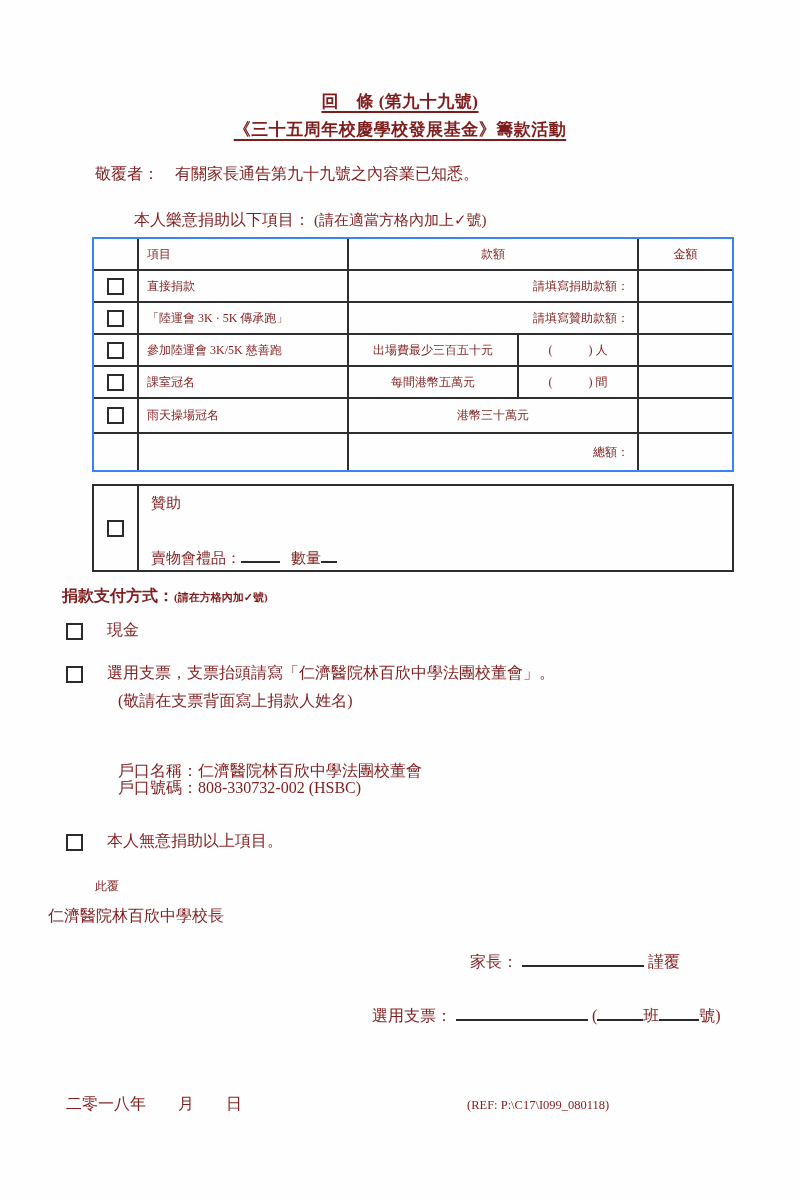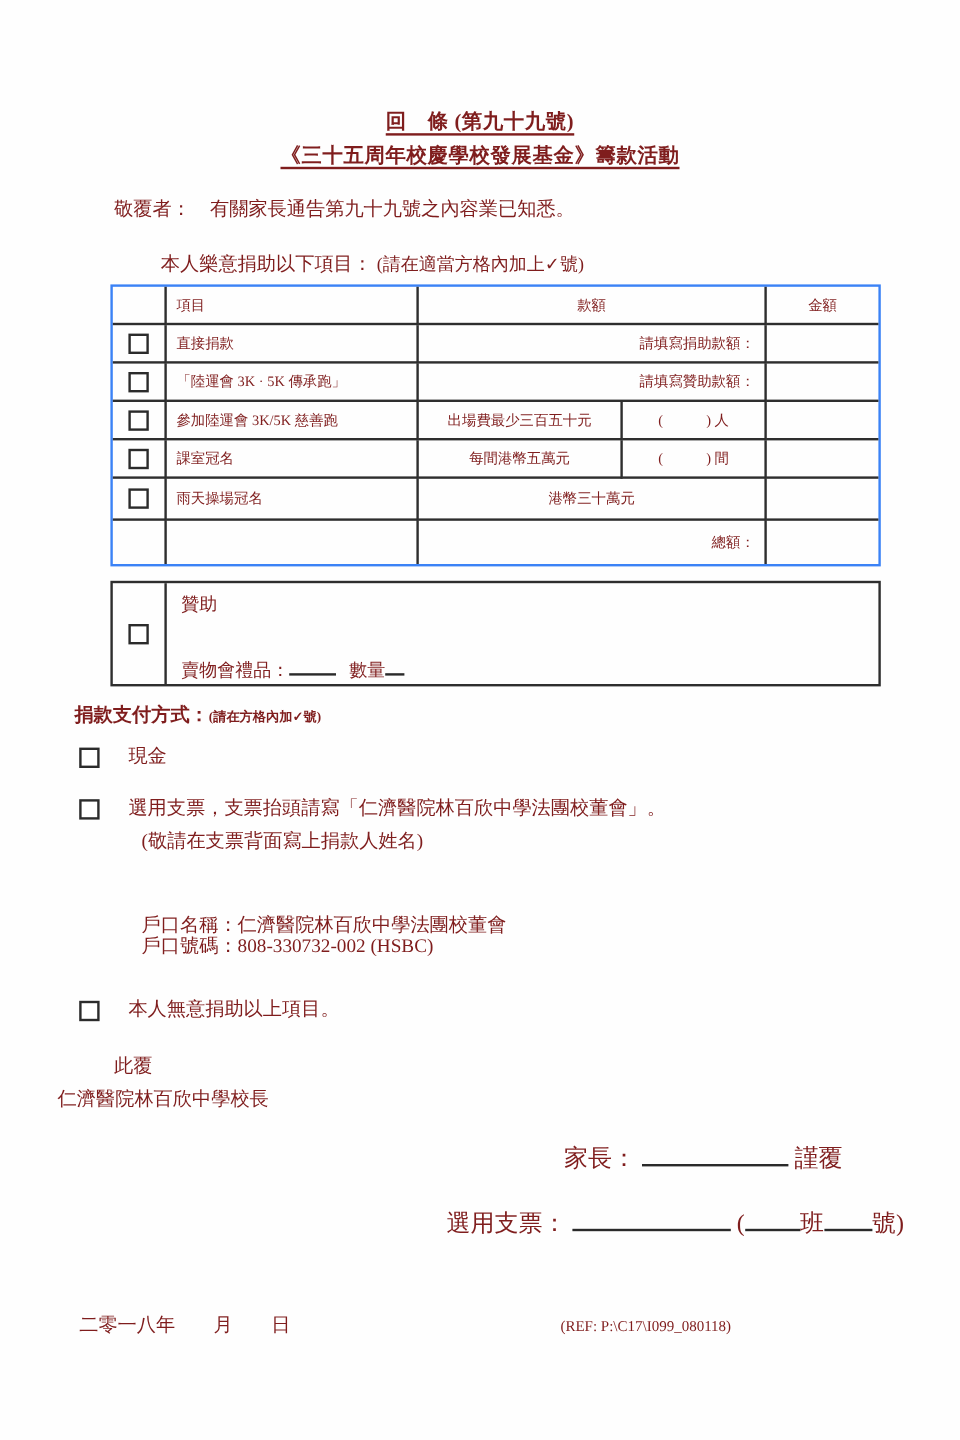--- a/index.html
+++ b/index.html
@@ -39,23 +39,23 @@
   .giftline { display:flex; align-items:baseline; white-space:pre; }
   
   .bl { display:inline-block; border-bottom:2px solid #2a2a2a; height:13px; vertical-align:baseline; }
   
   .pay-heading { position:absolute; left:62px; top:586px; font-size:16px; font-weight:700; }
   .pay-heading .note { font-size:11px; font-weight:700; letter-spacing:0; }
   .opt { position:absolute; left:66px; display:flex; align-items:flex-start; gap:24px; font-size:16px; }
   .opt .cb { margin-top:3px; }
   .subline { position:absolute; left:118px; font-size:16px; }
   
-  .reply { position:absolute; left:95px; top:878px; font-size:16px; }
+  .reply { position:absolute; left:95px; top:878px; font-size:12px; }
   .principal { position:absolute; left:48px; top:906px; font-size:16px; }
-  .sigline { position:absolute; font-size:20px; white-space:nowrap; }
+  .sigline { position:absolute; font-size:16px; white-space:nowrap; }
   .sigline * { vertical-align:baseline; }
   
   .dateline { position:absolute; left:66px; top:1094px; font-size:16px; white-space:pre; }
   .ref { position:absolute; left:467px; top:1098px; font-size:12.5px; }
   .w150 { width:150px; } .w62 { width:62px; } .w122 { width:122px; }
   .w132 { width:132px; } .w46 { width:46px; } .w40 { width:40px; }
 </style>
 </head>
 <body>
 

